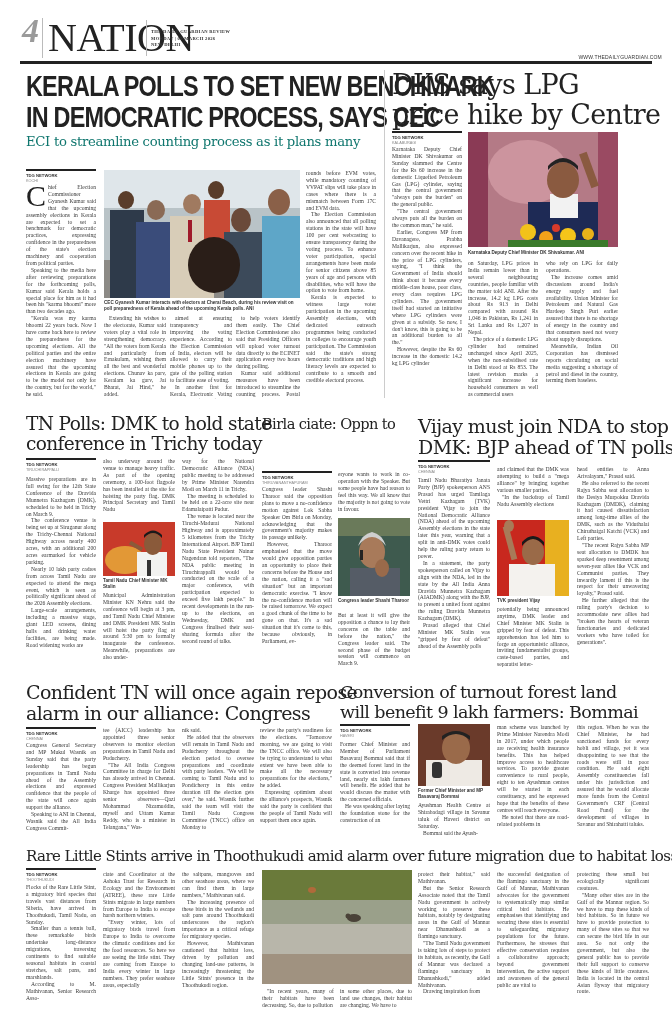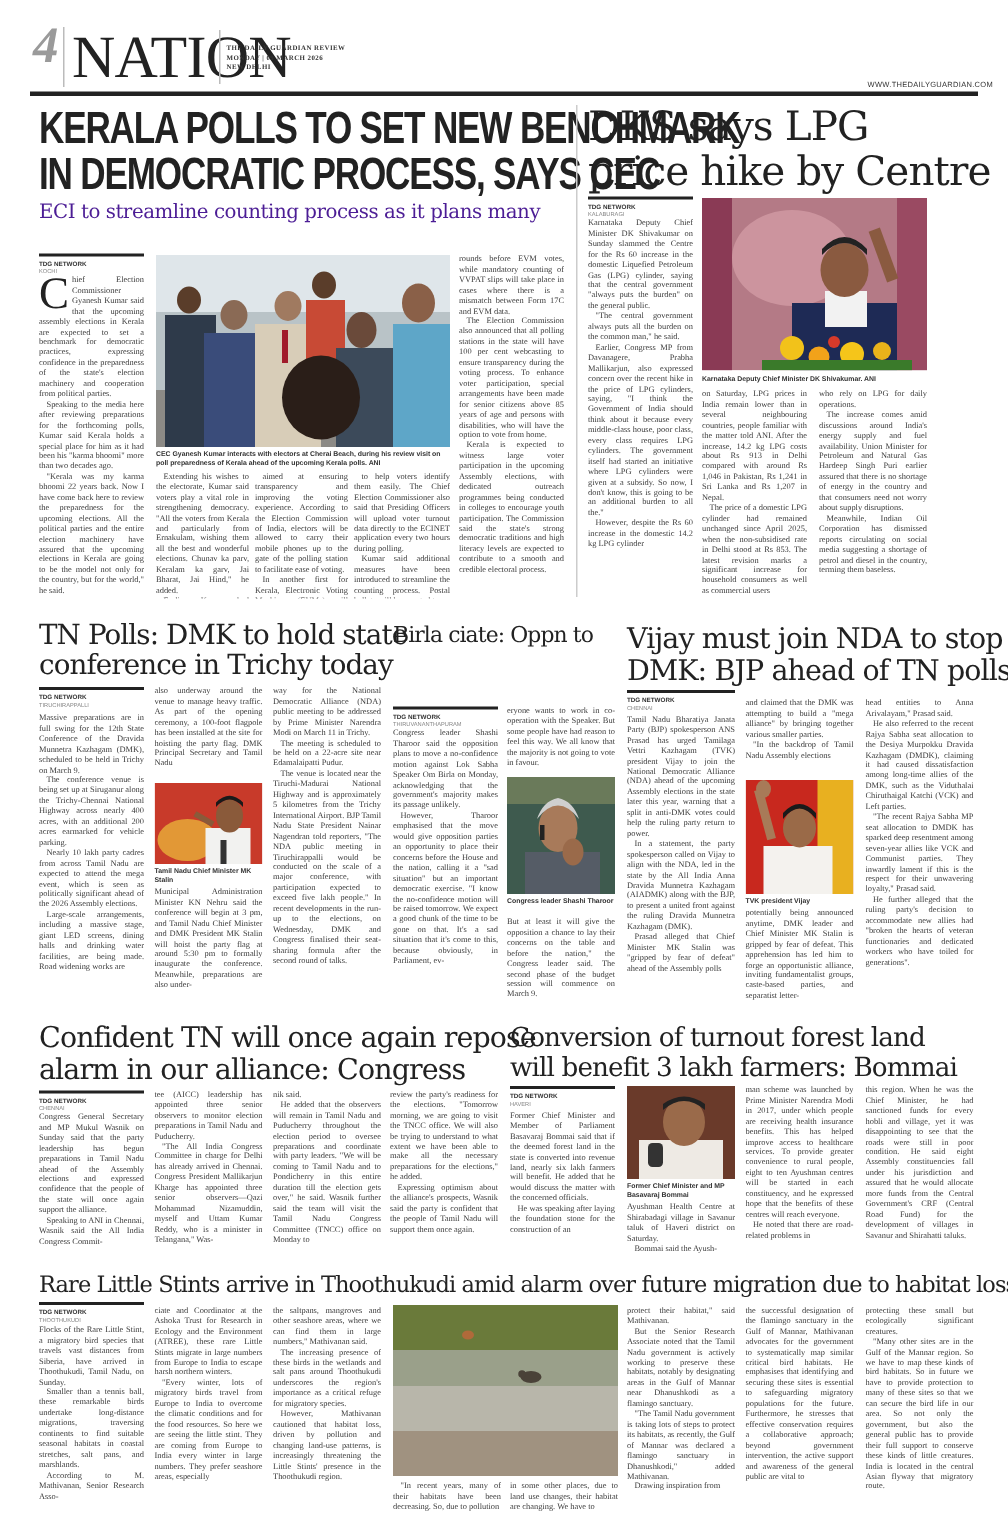--- a/index.html
+++ b/index.html
@@ -7,21 +7,21 @@
   .abs { position: absolute; }
   .masthead-num { left: 22px; top: 12px; font-family: "Liberation Serif", serif; font-size: 34px; color: #9a9a9a; font-weight: bold; font-style: italic; }
   .masthead-sep1 { left: 42px; top: 18px; width: 1px; height: 40px; background: #bbb; }
   .masthead-title { left: 48px; top: 14px; font-family: "Liberation Serif", serif; font-size: 40px; color: #222; letter-spacing: -0.5px; }
   .masthead-sep2 { left: 146px; top: 20px; width: 1px; height: 36px; background: #bbb; }
   .masthead-info { left: 151px; top: 29px; font-family: "Liberation Serif", serif; font-size: 4.6px; line-height: 6.5px; color: #333; letter-spacing: 0.3px; font-weight: bold; }
   .masthead-url { right: 10px; top: 54px; font-family: "Liberation Sans", sans-serif; font-size: 5px; color: #333; letter-spacing: 0.2px; }
 
   .hl-sans { font-family: "Liberation Sans", sans-serif; font-weight: bold; color: #222; letter-spacing: -1px; transform-origin: left top; }
   .hl-serif { font-family: "DejaVu Serif", serif; color: #222; letter-spacing: -0.6px; line-height: 1.05; }
-  .deck { font-family: "DejaVu Serif", serif; color: #4c1d95; letter-spacing: -0.3px; }
+  .deck { font-family: "DejaVu Serif", serif; color: #0f766e; letter-spacing: -0.3px; }
   .byline-bar { height: 2px; background: #222; }
   .byline { font-family: "Liberation Sans", sans-serif; font-size: 4.2px; font-weight: bold; color: #333; }
   .dateline { font-family: "Liberation Sans", sans-serif; font-size: 3.8px; color: #888; margin-top: 1px; }
   .col { font-family: "Liberation Serif", serif; font-size: 5.6px; line-height: 6.9px; color: #3a3a3a; text-align: justify; overflow: hidden; }
   .col p { text-indent: 5px; }
   .dropcap { float: left; font-family: "Liberation Serif", serif; font-size: 30px; line-height: 24px; margin-right: 2px; color: #222; }
   .caption { font-family: "Liberation Sans", sans-serif; font-size: 4.6px; line-height: 5.6px; font-weight: bold; color: #333; }
   .photo { overflow: hidden; }
   .vrule { width: 1px; background: #ccc; }
 </style>
@@ -277,21 +277,21 @@
   <p style="text-indent:0">nik said.</p>
   <p>He added that the observers will remain in Tamil Nadu and Puducherry throughout the election period to oversee preparations and coordinate with party leaders. "We will be coming to Tamil Nadu and to Pondicherry in this entire duration till the election gets over," he said. Wasnik further said the team will visit the Tamil Nadu Congress Committee (TNCC) office on Monday to</p>
 </div>
 <div class="abs col" style="left:260px;top:727px;width:72px;height:115px;">
   <p style="text-indent:0">review the party's readiness for the elections. "Tomorrow morning, we are going to visit the TNCC office. We will also be trying to understand to what extent we have been able to make all the necessary preparations for the elections," he added.</p>
   <p>Expressing optimism about the alliance's prospects, Wasnik said the party is confident that the people of Tamil Nadu will support them once again.</p>
 </div>
 
 <div class="abs hl-serif" style="left:340px;top:682px;font-size:17.5px;line-height:20px;white-space:nowrap;">
   <div>Conversion of turnout forest land</div>
-  <div>will benefit 3 lakh farmers: Bommai</div>
+  <div>will benefit 9 lakh farmers: Bommai</div>
 </div>
 <div class="abs" style="left:340px;top:724px;width:70px;">
   <div class="byline-bar"></div>
   <div class="byline" style="margin-top:2px">TDG NETWORK</div>
   <div class="dateline">HAVERI</div>
 </div>
 <div class="abs col" style="left:340px;top:741px;width:70px;height:101px;">
   <p style="text-indent:0">Former Chief Minister and Member of Parliament Basavaraj Bommai said that if the deemed forest land in the state is converted into revenue land, nearly six lakh farmers will benefit. He added that he would discuss the matter with the concerned officials.</p>
   <p>He was speaking after laying the foundation stone for the construction of an</p>
 </div>

